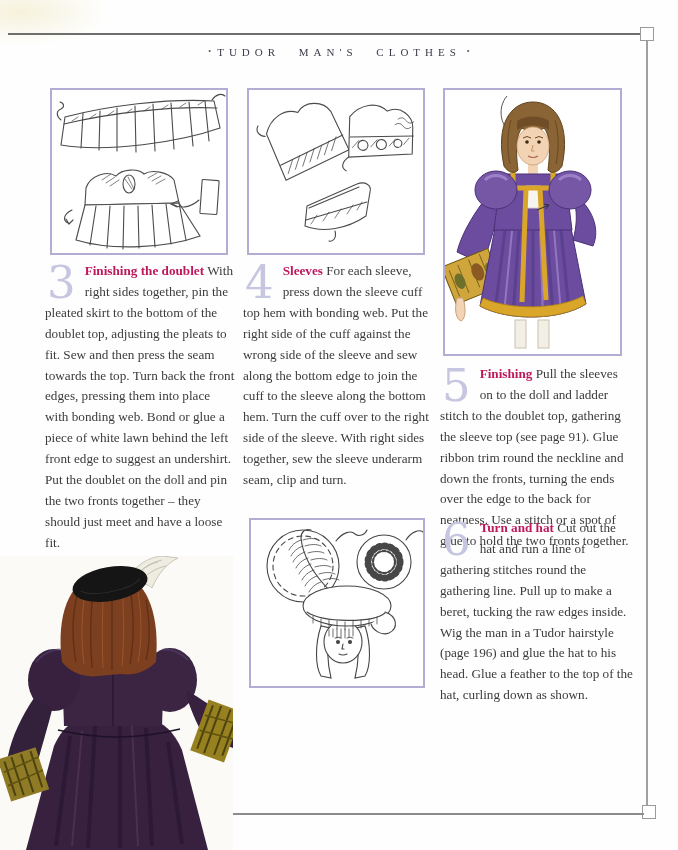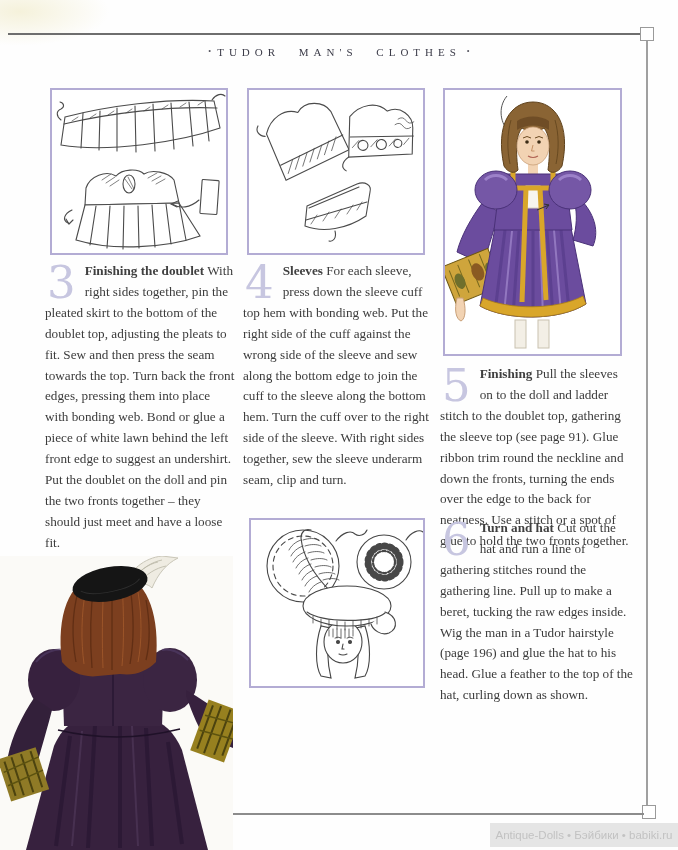--- a/index.html
+++ b/index.html
@@ -32,21 +32,21 @@
   #box3 { left:443px; top:88px;  width:175px; height:264px; }
   #box4 { left:249px; top:518px; width:172px; height:166px; }
   .illo svg { display:block; }
 
   .step { position:absolute; font-size:13.2px; line-height:20.9px; color:#3b3b3b; }
   .step p { margin:0; }
   .step .num {
     float:left; font-family:"DejaVu Serif", serif; font-size:45px; line-height:37px;
     color:#c7c6e0; margin:3px 9px 0 2px; font-weight:normal;
   }
-  .step .lead { font-weight:bold; color:#404040;text-align:center; }
+  .step .lead { font-weight:bold; color:#be185d;text-align:center; }
 
   #step3 { left:45px;  top:261px; width:191px; }
   #step4 { left:243px; top:261px; width:192px; }
   #step5 { left:440px; top:364px; width:194px; }
   #step6 { left:440px; top:518px; width:194px; }
 
   .photo { position:absolute; left:0; top:556px; width:233px; height:294px; z-index:5; }
 
   .pageno {
     position:absolute; top:775px; left:0; width:678px; text-align:center; z-index:2;
@@ -266,14 +266,13 @@
         <path d="M86,32 C81,58 81,86 84,108 M104,26 C102,56 102,88 103,112 M122,28 C124,56 124,88 122,110 M138,36 C142,60 142,86 138,106" stroke="#a25a2c" stroke-width="1" fill="none" opacity="0.8"></path>
         <g transform="rotate(-10 110 28)">
           <ellipse cx="110" cy="28" rx="38" ry="17" fill="#151515"></ellipse>
           <path d="M80,30 C90,38 130,38 140,28" stroke="#2e2e2e" stroke-width="1" fill="none"></path>
         </g>
       </g>
     </svg>
   </div>
 
 
-  <div class="watermark">Antique-Dolls • Бэйбики • babiki.ru</div>
 </div>
 
 </body></html>

